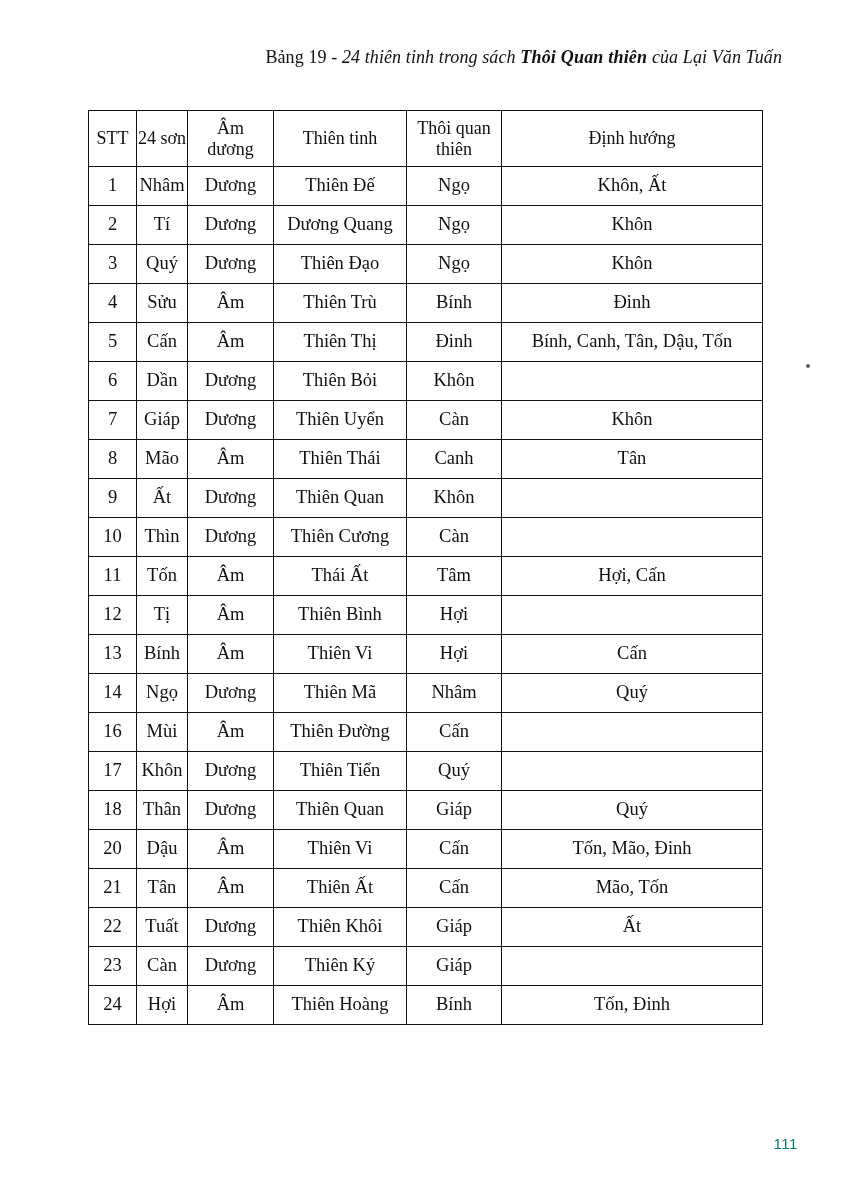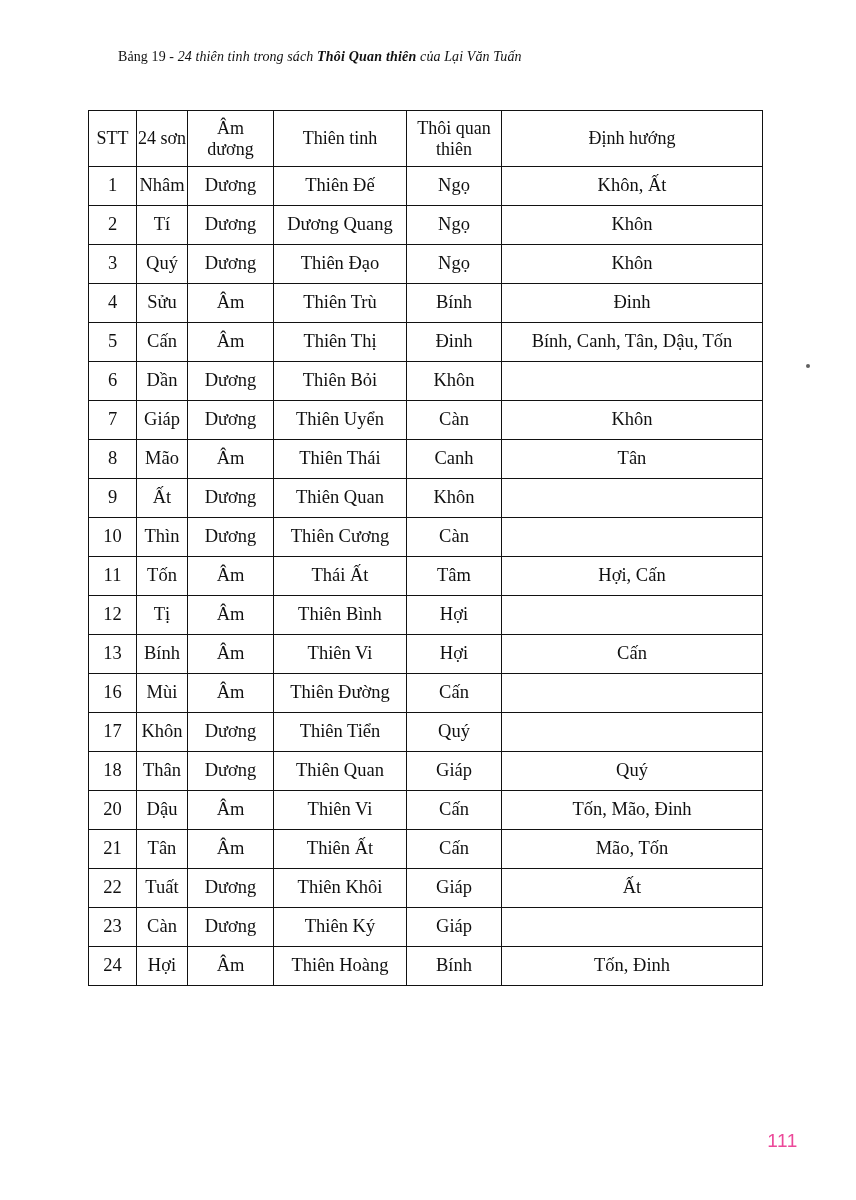--- a/index.html
+++ b/index.html
@@ -19,27 +19,28 @@
   .page {
     position: absolute;
     left: 0; top: 0;
     width: 856px;
     height: 1200px;
   }
 
   
   .caption {
     position: absolute;
-    left: 86px;
+    left: 92px;
     top: 42px;
     width: 690px;
-    font-size: 14px;
+    font-size: 18px;
     line-height: 30px;
     letter-spacing: 0.1px;
     text-indent: 32px;
+    text-align: right;
   }
   .cap-plain   { font-style: normal; }
   .cap-ital    { font-style: italic; }
   .cap-bolditl { font-style: italic; font-weight: bold; letter-spacing: 0.2px; }
 
   
   .tbl-wrap {
     position: absolute;
     left: 88px;
     top: 110px;
@@ -80,22 +81,22 @@
 
   td.col-stt  { font-size: 18px; }
   td.col-dir  { font-size: 18.5px; }
 
   
   .pageno {
     position: absolute;
     right: 58px;
     bottom: 48px;
     font-family: "Liberation Sans", "DejaVu Sans", sans-serif;
-    font-size: 19px;
-    color: #ec4899;
+    font-size: 15px;
+    color: #0f766e;
     letter-spacing: 0.6px;
   }
 
   
   .speck {
     position: absolute;
     background: #2a2a2a;
     border-radius: 50%;
     opacity: .75;
   }
@@ -234,20 +235,28 @@
           </tr>
           <tr>
             <td class="col-stt">13</td>
             <td>Bính</td>
             <td>Âm</td>
             <td>Thiên Vi</td>
             <td>Hợi</td>
             <td class="col-dir">Cấn</td>
           </tr>
           <tr>
+            <td class="col-stt">14</td>
+            <td>Ngọ</td>
+            <td>Dương</td>
+            <td>Thiên Mã</td>
+            <td>Nhâm</td>
+            <td class="col-dir">Quý</td>
+          </tr>
+          <tr>
             <td class="col-stt">16</td>
             <td>Mùi</td>
             <td>Âm</td>
             <td>Thiên Đường</td>
             <td>Cấn</td>
             <td class="col-dir"></td>
           </tr>
           <tr>
             <td class="col-stt">17</td>
             <td>Khôn</td>

